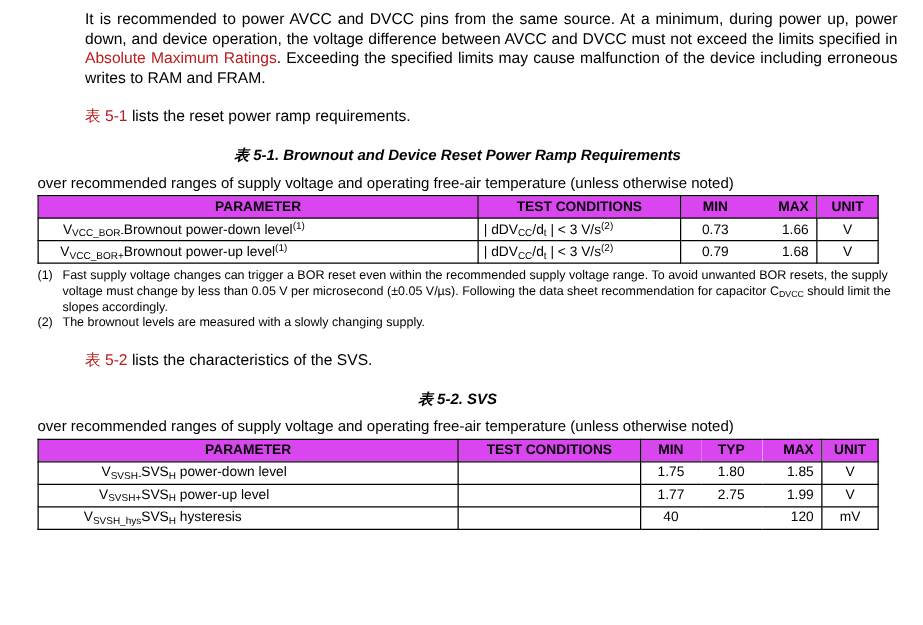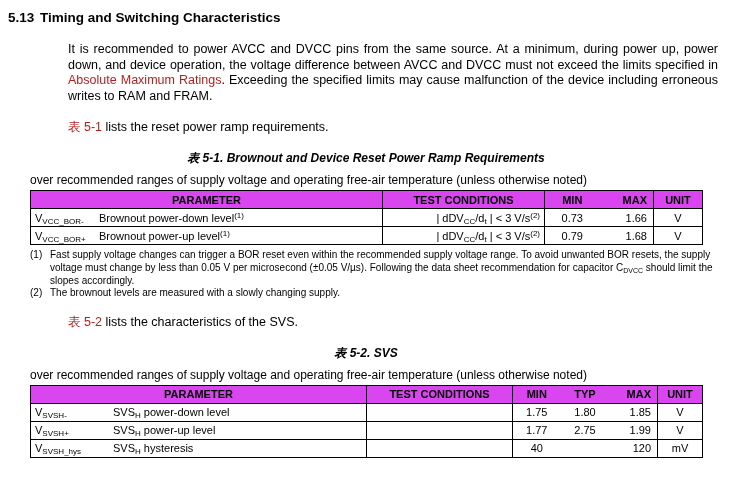--- a/index.html
+++ b/index.html
@@ -30,48 +30,45 @@
   }
   .overline { margin: 6px 0 3px 22px; font-size: 12px; }
 
   table {
     border-collapse: collapse; table-layout: fixed;
     margin-left: 22px; width: 672px;
     font-size: 11px;
   }
   th, td { border: 1px solid #000; padding: 0 4px; height: 18px; overflow: hidden; white-space: nowrap; }
   th { background: #d946ef; font-weight: bold; text-align: center; height: 18px; }
-  td.param { text-align: left; }
+  td.param { text-align: right; }
   .param-wrap { display: flex; align-items: center; }
   .sym { display: inline-block; flex: none; }
   .t1 .sym { width: 64px; }
   .t2 .sym { width: 78px; }
-  td.test { text-align: right; }
+  td.test { text-align: left; }
   td.min, th.min { border-right: none; text-align: center; }
   td.typ, th.typ { border-left: none; border-right: none; text-align: center; }
   td.max, th.max { border-left: none; text-align: right; padding-right: 6px; }
   td.unit, th.unit { text-align: center; }
 
   sub { font-size: 8px; vertical-align: -2px; line-height: 0; }
   sup { font-size: 8px; vertical-align: 4px; line-height: 0; }
 
   .footnotes { margin: 4px 0 0 22px; width: 694px; font-size: 10px; line-height: 12.6px; }
   .footnote { display: flex; }
   .fn-num { flex: none; width: 20px; }
   .fn-text { flex: 1; }
   .footnote sub { font-size: 7px; vertical-align: -1.5px; }
 </style>
 </head>
 <body>
 
 <div class="content">
 
-  <div class="h1">
-    <span class="num">5.13</span><span>Timing and Switching Characteristics</span>
-  </div>
 
 
   <div class="para"><span>It is recommended to power AVCC and DVCC pins from the same source. At a minimum, during power up, power down, and device operation, the voltage difference between AVCC and DVCC must not exceed the limits specified in </span><span class="link">Absolute Maximum Ratings</span><span>. Exceeding the specified limits may cause malfunction of the device including erroneous writes to RAM and FRAM.</span></div>
 
   <div class="sentence"><span class="link">表 5-1</span><span> lists the reset power ramp requirements.</span></div>
 
   <div class="caption">表 5-1. Brownout and Device Reset Power Ramp Requirements</div>
   <div class="overline">over recommended ranges of supply voltage and operating free-air temperature (unless otherwise noted)</div>
 
   <table class="t1">

